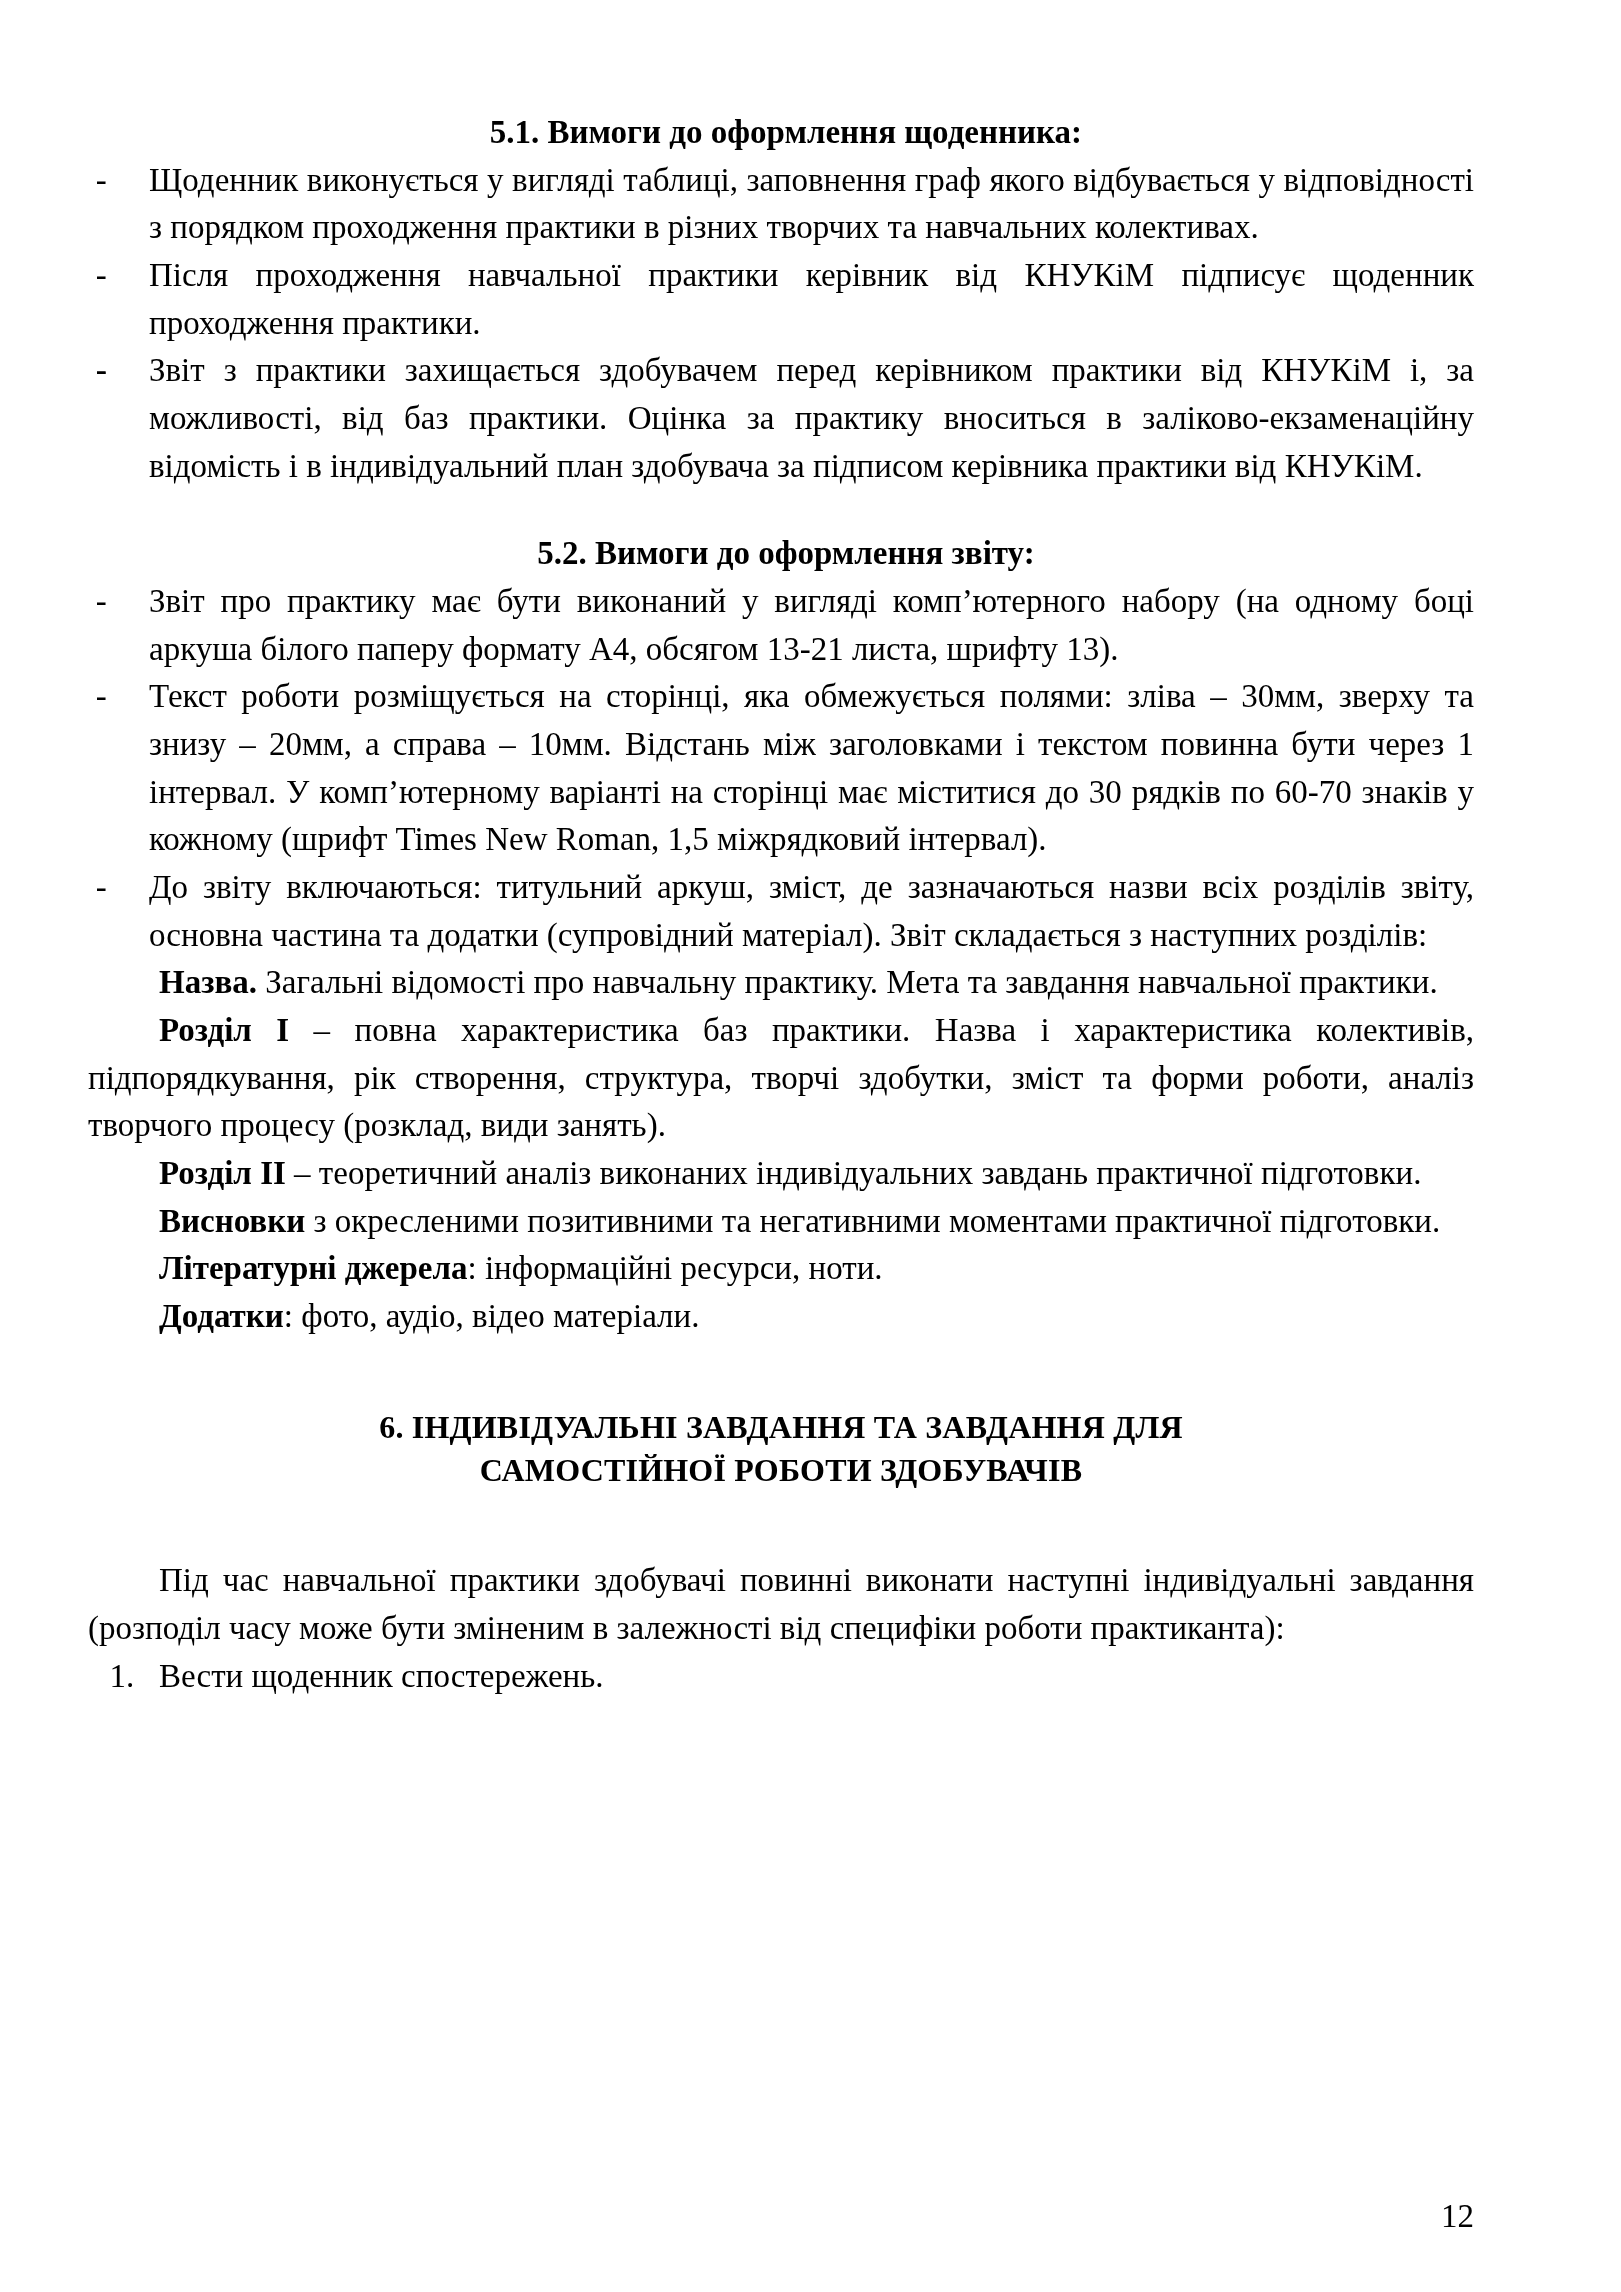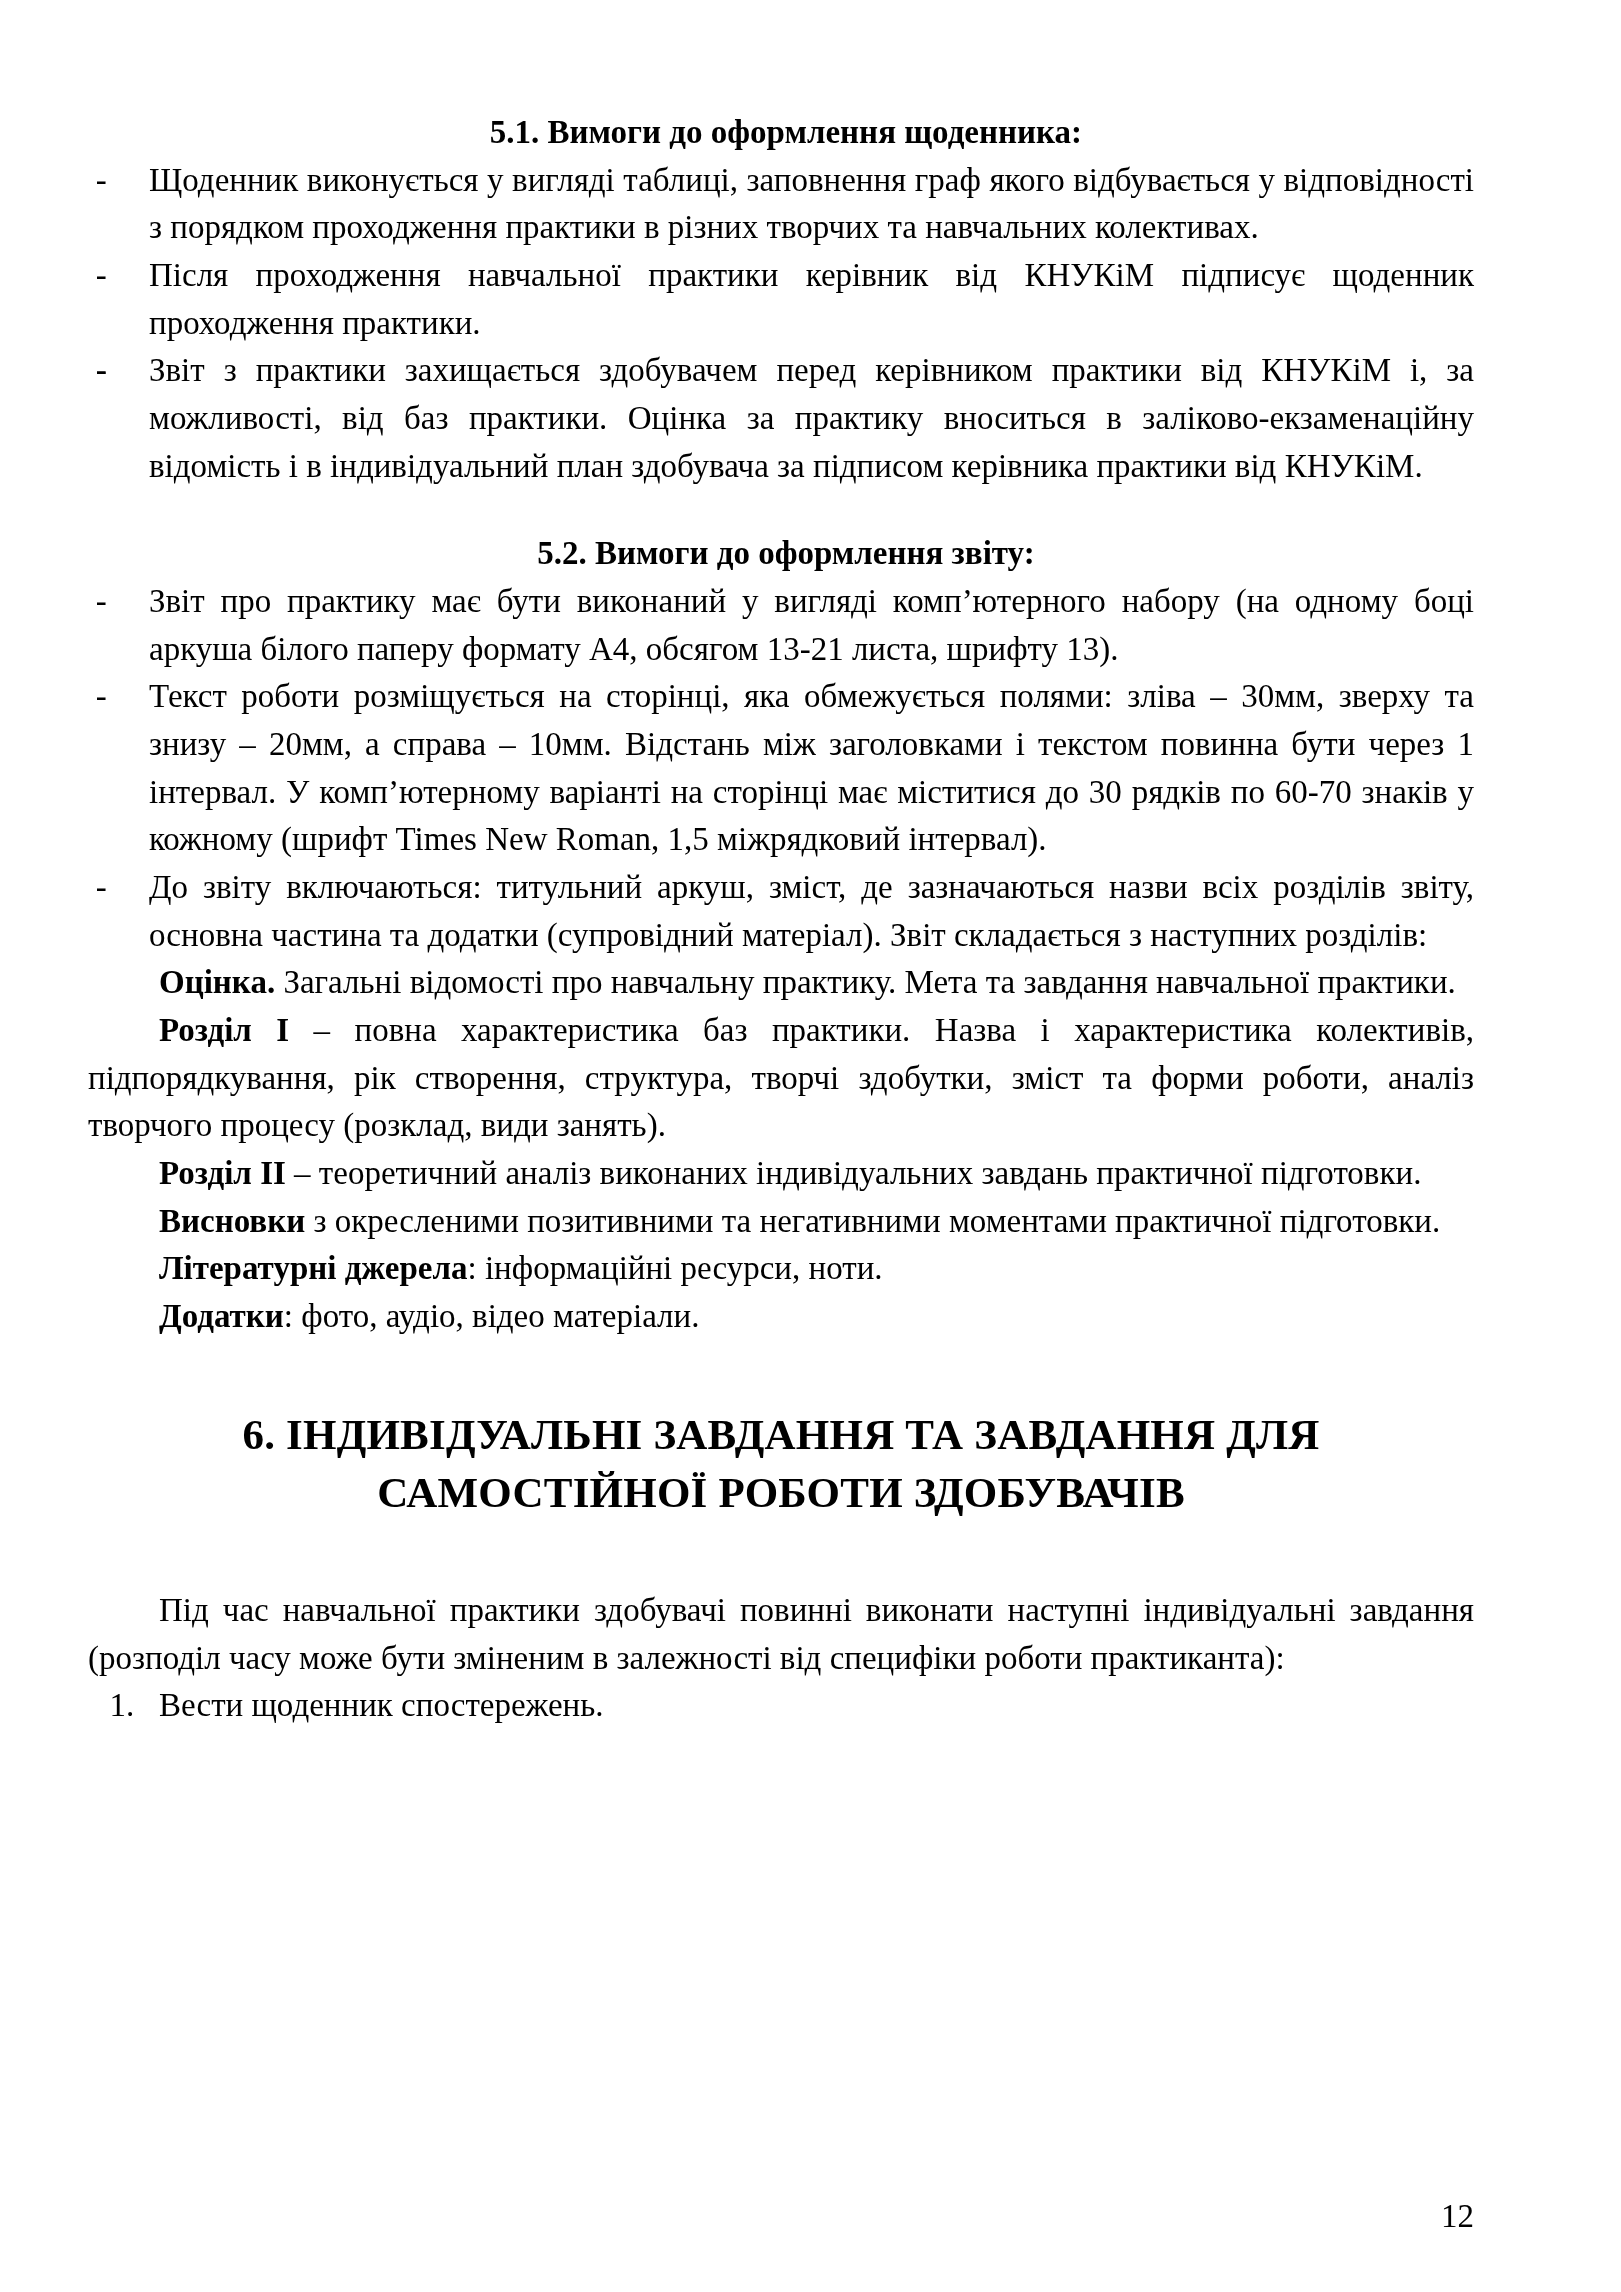--- a/index.html
+++ b/index.html
@@ -63,21 +63,21 @@
     text-align: justify;
     text-justify: inter-word;
     margin: 0;
   }
   b, .bold { font-weight: bold; }
 
   
   .section-title {
     text-align: center;
     font-weight: bold;
-    font-size: 43px;
+    font-size: 32px;
     line-height: 1.35;
     margin: 0;
     letter-spacing: 0.2px;
   }
   .spacer-lg { height: 65px; }
 
   
   .num-list {
     list-style: none;
     margin: 0;
@@ -139,21 +139,21 @@
       <span class="dash-mark">-</span>
       <span>Текст роботи розміщується на сторінці, яка обмежується полями: зліва – 30мм, зверху та знизу – 20мм, а справа – 10мм. Відстань між заголовками і текстом повинна бути через 1 інтервал. У комп’ютерному варіанті на сторінці має міститися до 30 рядків по 60-70 знаків у кожному (шрифт Times New Roman, 1,5 міжрядковий інтервал).</span>
     </li>
     <li class="dash-item">
       <span class="dash-mark">-</span>
       <span>До звіту включаються: титульний аркуш, зміст, де зазначаються назви всіх розділів звіту, основна частина та додатки (супровідний матеріал). Звіт складається з наступних розділів:</span>
     </li>
   </ul>
 
   <div class="doc-body">
-    <p class="indent-par"><b>Оцінка.</b><span> Загальні відомості про навчальну практику. Мета та завдання навчальної практики.</span></p>
+    <p class="indent-par"><b>Назва.</b><span> Загальні відомості про навчальну практику. Мета та завдання навчальної практики.</span></p>
     <p class="indent-par"><b>Розділ I</b><span> – повна характеристика баз практики. Назва і характеристика колективів, підпорядкування, рік створення, структура, творчі здобутки, зміст та форми роботи, аналіз творчого процесу (розклад, види занять).</span></p>
     <p class="indent-par"><b>Розділ II</b><span> – теоретичний аналіз виконаних індивідуальних завдань практичної підготовки.</span></p>
     <p class="indent-par"><b>Висновки</b><span> з окресленими позитивними та негативними моментами практичної підготовки.</span></p>
     <p class="indent-par"><b>Літературні джерела</b><span>: інформаційні ресурси, ноти.</span></p>
     <p class="indent-par"><b>Додатки</b><span>: фото, аудіо, відео матеріали.</span></p>
   </div>
 
   <div class="spacer-lg"></div>
 
   <div>

